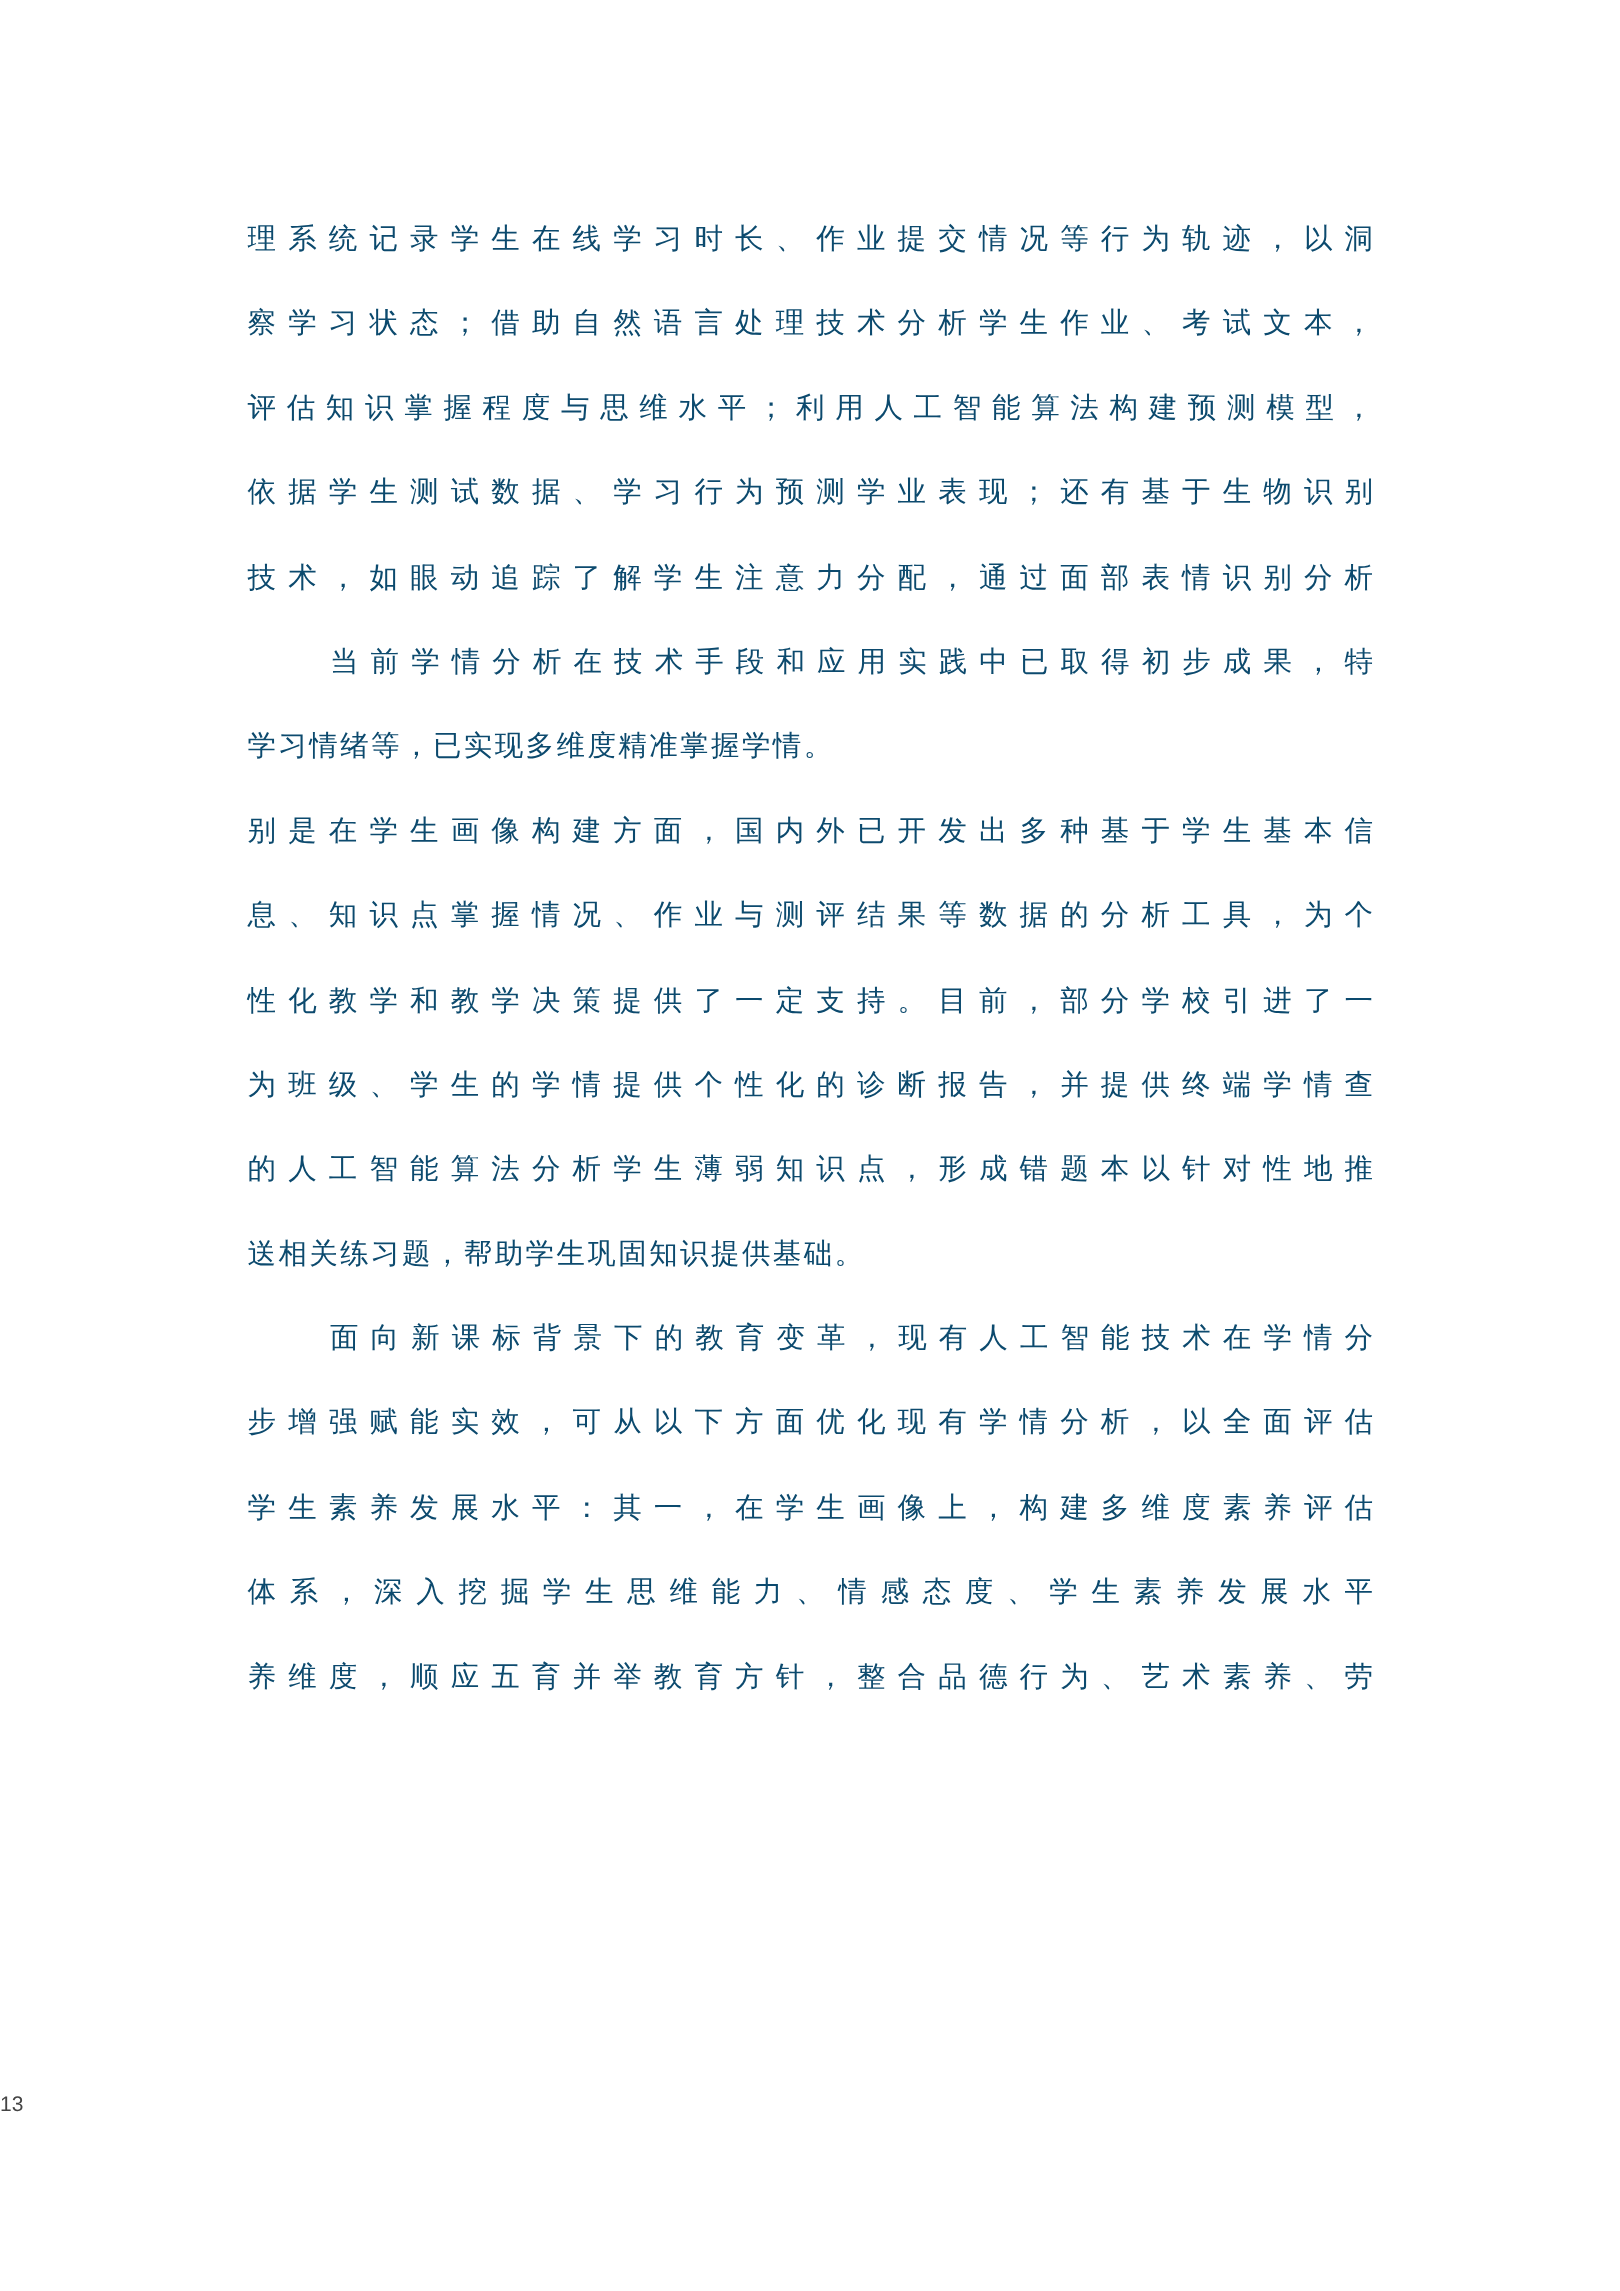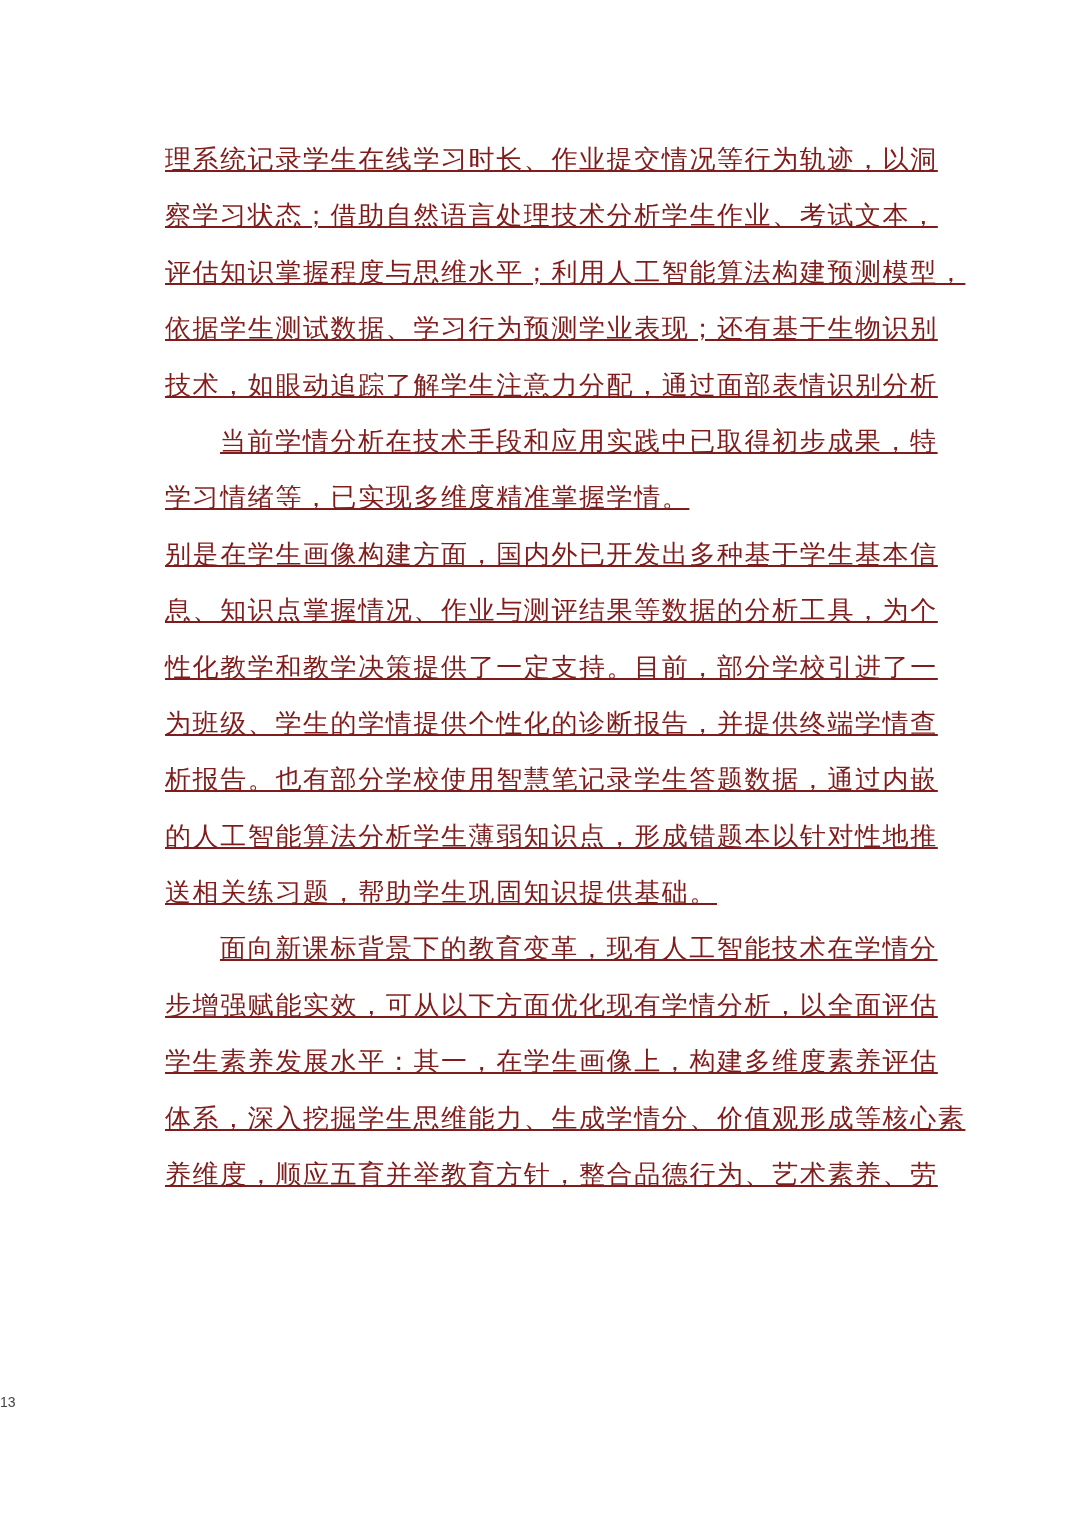--- a/index.html
+++ b/index.html
@@ -25,27 +25,26 @@
     }
     .text-block {
       position: absolute;
       left: 165px;
       top: 131px;
       width: 752px;
     }
     .line {
       height: 56.4px;
       line-height: 56.4px;
-      font-size: 26px;
+      font-size: 19px;
       white-space: nowrap;
       letter-spacing: 1.6px;
       text-align: justify;
       text-align-last: justify;
-      color: #7f1d1d;
-      text-decoration: underline;
+      color: #0c4a6e;
     }
     .line.indent {
       padding-left: 55px;
     }
     .line.last {
       text-align-last: left;
     }
     .page-number {
       position: absolute;
       left: 0;
@@ -67,26 +66,25 @@
     <div class="line">评估知识掌握程度与思维水平；利用人工智能算法构建预测模型，</div>
     <div class="line">依据学生测试数据、学习行为预测学业表现；还有基于生物识别</div>
     <div class="line">技术，如眼动追踪了解学生注意力分配，通过面部表情识别分析</div>
     <div class="line indent">当前学情分析在技术手段和应用实践中已取得初步成果，特</div>
 
     <div class="line last">学习情绪等，已实现多维度精准掌握学情。</div>
     <div class="line">别是在学生画像构建方面，国内外已开发出多种基于学生基本信</div>
     <div class="line">息、知识点掌握情况、作业与测评结果等数据的分析工具，为个</div>
     <div class="line">性化教学和教学决策提供了一定支持。目前，部分学校引进了一</div>
     <div class="line">为班级、学生的学情提供个性化的诊断报告，并提供终端学情查</div>
-    <div class="line">析报告。也有部分学校使用智慧笔记录学生答题数据，通过内嵌</div>
     <div class="line">的人工智能算法分析学生薄弱知识点，形成错题本以针对性地推</div>
     <div class="line last">送相关练习题，帮助学生巩固知识提供基础。</div>
 
     <div class="line indent">面向新课标背景下的教育变革，现有人工智能技术在学情分</div>
     <div class="line">步增强赋能实效，可从以下方面优化现有学情分析，以全面评估</div>
     <div class="line">学生素养发展水平：其一，在学生画像上，构建多维度素养评估</div>
-    <div class="line">体系，深入挖掘学生思维能力、生成学情分、价值观形成等核心素</div>
+    <div class="line">体系，深入挖掘学生思维能力、情感态度、学生素养发展水平</div>
     <div class="line">养维度，顺应五育并举教育方针，整合品德行为、艺术素养、劳</div>
 
   </div>
 
   <div class="page-number">13</div>
 </div>
 
 </body></html>

